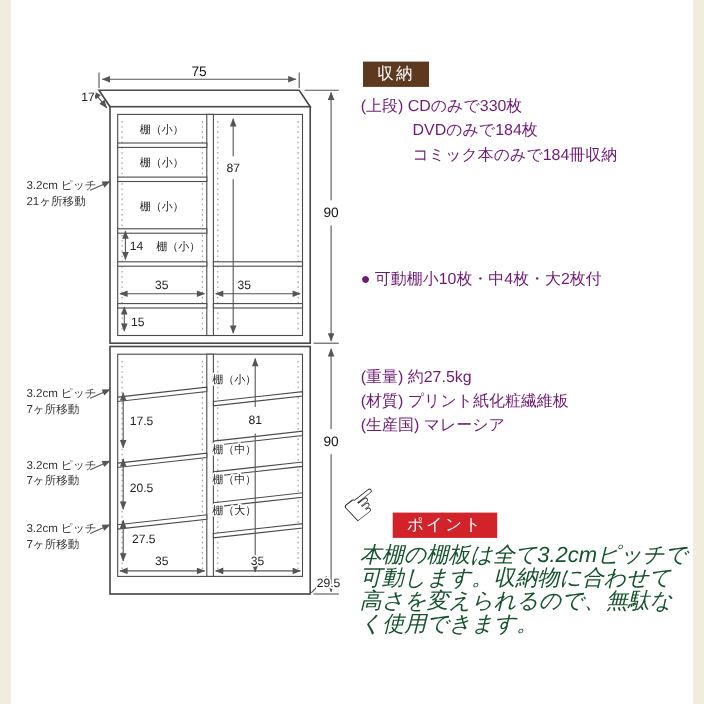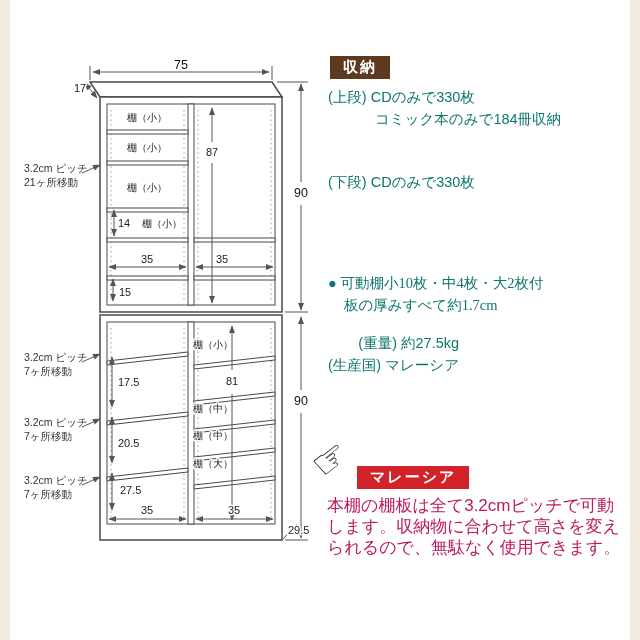--- a/index.html
+++ b/index.html
@@ -16,27 +16,27 @@
   .ann { font-size:10.5px; fill:#333; }
   .frame { fill:#ffffff; stroke:#4a4a4a; stroke-width:1.5; }
   .thin  { fill:none;   stroke:#4a4a4a; stroke-width:1; }
   .shelf { fill:#ffffff; stroke:#4a4a4a; stroke-width:1; }
   .dots  { stroke:#9a9a9a; stroke-width:1; stroke-dasharray:1.5 3.2; }
   .ext   { stroke:#555; stroke-width:1; fill:none; }
   .dim   { stroke:#555; stroke-width:1; fill:none; marker-start:url(#arr); marker-end:url(#arr); }
   .dimS  { stroke:#555; stroke-width:1; fill:none; marker-start:url(#arr); }
   .dimE  { stroke:#555; stroke-width:1; fill:none; marker-end:url(#arr); }
 
-  .hdr { position:absolute; color:#fff; font-weight:bold; font-size:15px; padding:2px 13px; letter-spacing:2px; }
+  .hdr { position:absolute; color:#fff; font-weight:normal; font-size:15px; padding:2px 13px; letter-spacing:2px; }
   .storage-hdr { left:330px; top:56px; background:#5d3a1f; }
   .point-hdr   { left:357px; top:466px; background:#d2232a; }
-  .spec { position:absolute; font-size:14.5px; color:#0f766e; line-height:22px; }
+  .spec { position:absolute; font-size:14.5px; color:#701a75; line-height:22px; }
   .spec .ind  { padding-left:47px; }
   .spec .ind2 { padding-left:16px; }
-  .point-body { position:absolute; left:327px; top:495px; width:300px; font-size:17px; line-height:21px; color:#be185d; }
+  .point-body { position:absolute; left:327px; top:495px; width:300px; font-size:20px; line-height:21px; color:#14532d;font-style:italic; }
   .hand { position:absolute; left:312px; top:436px; font-size:40px; color:#222; transform:rotate(-38deg); }
 </style>
 </head>
 <body>
 
 <div class="stage">
   <div class="edge left"></div>
   <div class="edge right"></div>
 
   <svg class="diagram" width="320" height="640" viewBox="0 0 320 640">
@@ -150,33 +150,33 @@
       <text class="ann" x="24" y="440">7ヶ所移動</text>
       <text class="ann" x="24" y="484">3.2cm ピッチ</text>
       <text class="ann" x="24" y="498">7ヶ所移動</text>
     </g>
   </svg>
 
   <div class="hdr storage-hdr">収納</div>
 
   <div class="spec" style="left:328px; top:86px;">
     <div>(上段) CDのみで330枚</div>
+    <div class="ind">DVDのみで184枚</div>
     <div class="ind">コミック本のみで184冊収納</div>
   </div>
 
   <div class="spec" style="left:328px; top:171px;">
-    <div>(下段) CDのみで330枚</div>
   </div>
 
-  <div class="spec" style="left:328px; top:272px;font-family:Liberation Serif, serif;">
+  <div class="spec" style="left:328px; top:243px;">
     <div>● 可動棚小10枚・中4枚・大2枚付</div>
-    <div class="ind2">板の厚みすべて約1.7cm</div>
   </div>
 
-  <div class="spec" style="left:328px; top:332px;text-align:right;">
+  <div class="spec" style="left:328px; top:332px;">
     <div>(重量) 約27.5kg</div>
+    <div>(材質) プリント紙化粧繊維板</div>
     <div>(生産国) マレーシア</div>
   </div>
 
   <div class="hand">☞</div>
-  <div class="hdr point-hdr">マレーシア</div>
+  <div class="hdr point-hdr">ポイント</div>
   <div class="point-body">本棚の棚板は全て3.2cmピッチで可動します。収納物に合わせて高さを変えられるので、無駄なく使用できます。</div>
 </div>
 
 </body></html>

